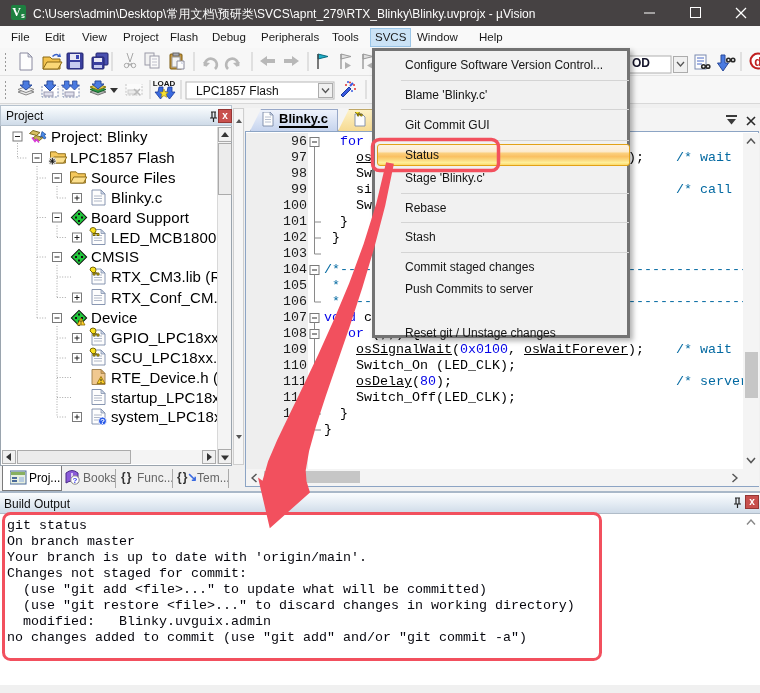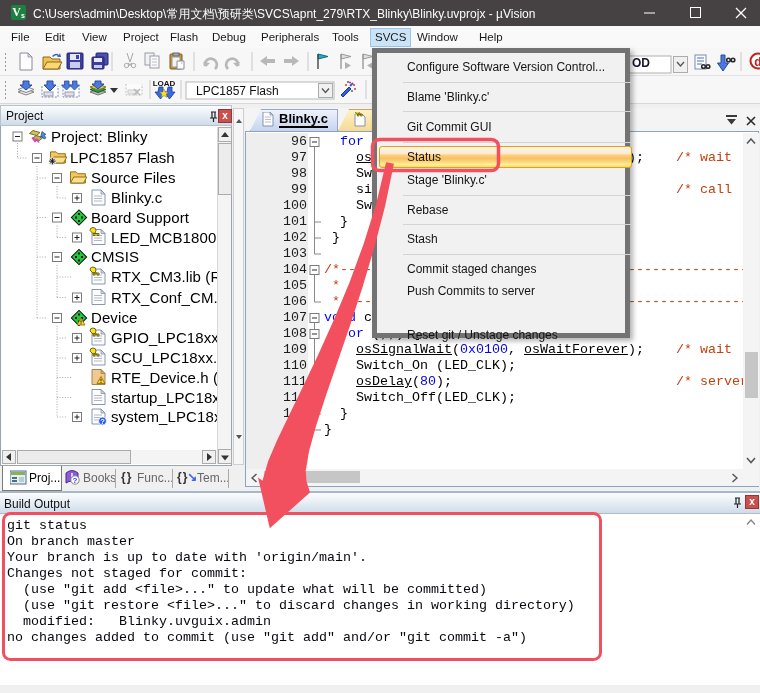--- a/index.html
+++ b/index.html
@@ -24,24 +24,24 @@
 #edit-tabbar{left:245px;top:108px;width:515px;height:23px;background:#f4f4f4}
 #edit-frame{left:245px;top:131px;width:514px;height:356px;background:#fff;border:1px solid #8ca4c4}
 
 #bo-sep{left:0;top:491px;width:760px;height:2px;background:#a9b8c8}
 #bo-head{left:0;top:493px;width:760px;height:21px;background:linear-gradient(180deg,#fbfdfe,#e3ebf3 55%,#cfdbe8);border-bottom:1px solid #b0bcc8;font-size:11px;color:#111}
 #bo-body{left:0;top:514px;width:760px;height:171px;background:#fff}
 #bo-text{left:7px;top:4px;font-family:Liberation Mono, monospace;font-size:13.33px;line-height:16px;color:#06060d;white-space:pre}
 #bo-bottom{left:0;top:685px;width:760px;height:8px;background:#f0f0f0}
 
 .codeline{position:absolute;font-family:"Liberation Mono",monospace;font-size:13.33px;line-height:16px;white-space:pre;color:#000}
-.k{color:#0505e8}.c{color:#c2410c}.n{color:#0505e8}.u{text-decoration:underline}
+.k{color:#0505e8}.c{color:#0369a1}.n{color:#0505e8}.u{text-decoration:underline}
 .lnum{position:absolute;font-family:"Liberation Mono",monospace;font-size:13.33px;line-height:16px;color:#1d1d1d;text-align:left;width:32px}
 
-#menu{left:372px;top:48px;width:258px;height:290px;background:#f1f1f1;border:5px solid #737373;box-shadow:3px 3px 5px rgba(0,0,0,0.30);font-size:12px;color:#141414}
+#menu{left:372px;top:48px;width:258px;height:290px;background:#f1f1f1;border:3px solid #737373;box-shadow:3px 3px 5px rgba(0,0,0,0.30);font-size:12px;color:#141414}
 .menuitem{position:absolute;left:30px;white-space:nowrap;height:16px;line-height:16px}
 .msep{position:absolute;left:26px;width:228px;height:1px;background:#d4d4d4}
 #mhl{position:absolute;left:2px;top:93px;width:253px;height:22px;border:1px solid #e2a218;border-radius:3px;background:linear-gradient(180deg,#fdf2e2 0%,#fcecd2 32%,#fbcf7e 42%,#fac062 58%,#fbd97f 75%,#ffef9a 88%,#fcd96a 100%)}
 
 #overlay{left:0;top:0;width:760px;height:693px;z-index:90;pointer-events:none}
 </style>
 </head>
 <body>
 <div id="app">
   <div class="abs" id="titlebar">

